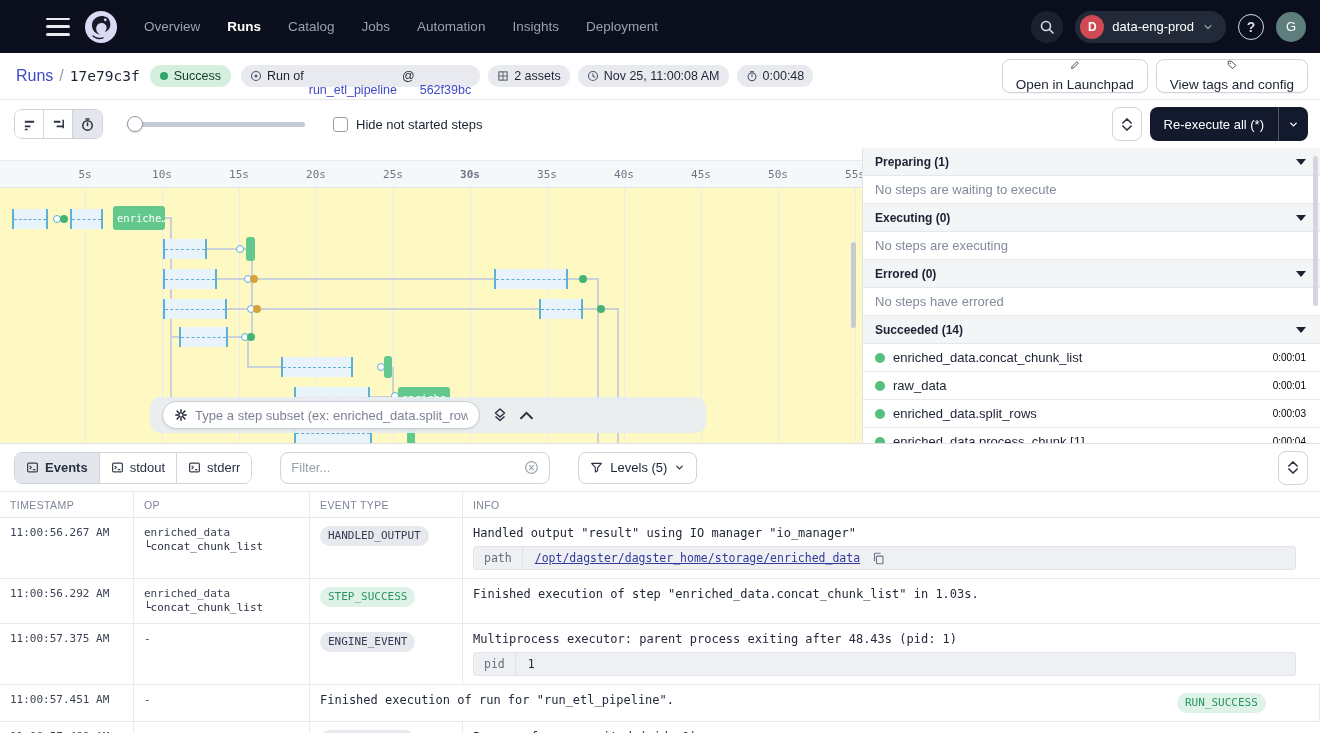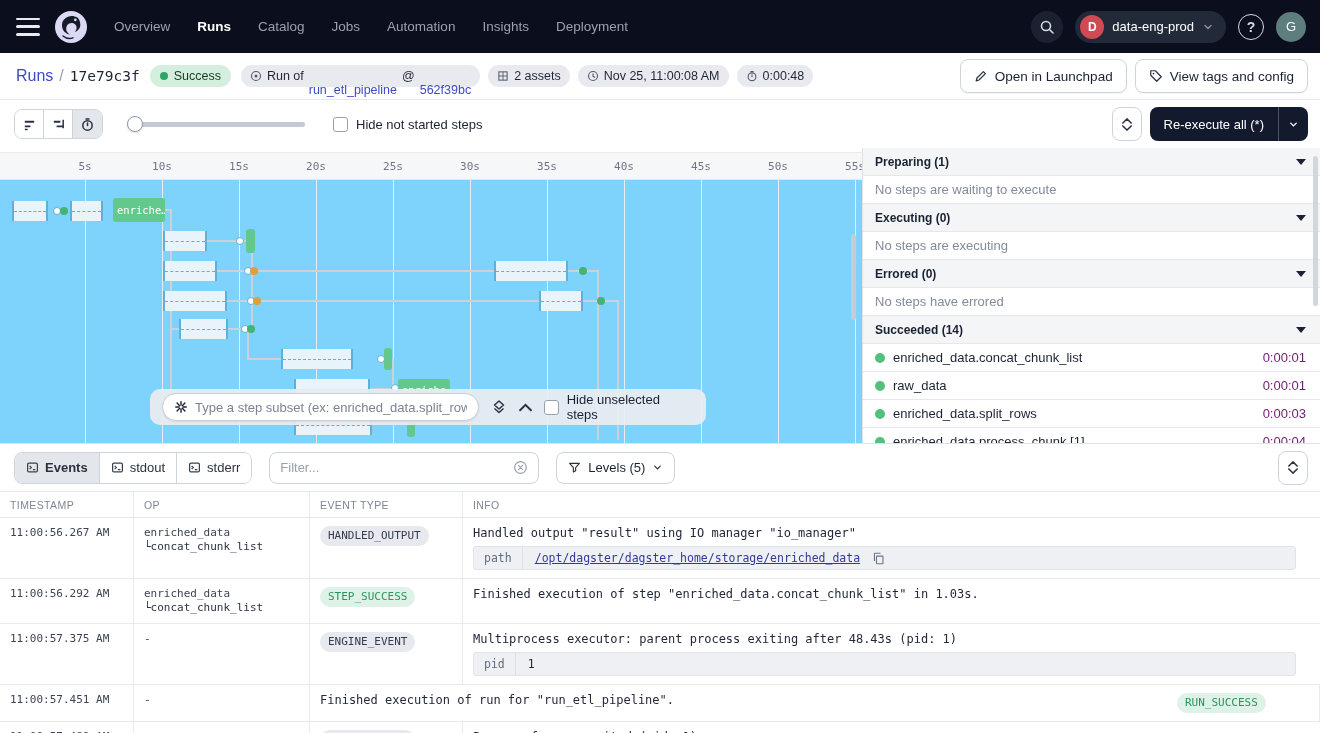--- a/index.html
+++ b/index.html
@@ -2,21 +2,21 @@
 <html><head>
 <meta charset="utf-8">
 <style>
   * { margin:0; padding:0; box-sizing:border-box; }
   html,body { background:#fff; }
   .app { position:relative; width:1320px; height:733px; overflow:hidden; background:#fff;
          font-family:"Liberation Sans", sans-serif; color:#1b2233; }
 
   
   .topnav { position:absolute; left:0; top:0; width:1320px; height:53px; background:#0b0f1d;
-            display:flex; align-items:center; }
+            display:flex; align-items:center;padding-left:30px; }
   .hamburger { width:24px; height:18px; margin-left:16px; display:flex; flex-direction:column;
                justify-content:space-between; cursor:pointer; }
   .hamburger i { display:block; height:2.5px; background:#e8eaf0; border-radius:2px; }
   .logo { margin-left:14px; width:34px; height:34px; }
   .nav-items { display:flex; gap:27px; margin-left:26px; }
   .nav-item { font-size:13.5px; color:#99a0b0; cursor:pointer; }
   .nav-item.active { color:#fff; font-weight:bold; }
   .nav-right { margin-left:auto; display:flex; align-items:center; gap:12px; margin-right:14px; }
   .icon-circle { width:32px; height:32px; border-radius:50%; background:#1b2130; display:flex;
                  align-items:center; justify-content:center; color:#d6dae2; cursor:pointer; }
@@ -41,21 +41,21 @@
                    gap:6px; padding:0 10px; font-size:12.5px; color:#143b28; }
   .badge-success i { width:8px; height:8px; border-radius:50%; background:#2ea66a; }
   .tagrow { display:flex; align-items:center; gap:8px; }
   .tag-pill { height:22px; background:#e8eaef; border-radius:12px; display:flex; align-items:center;
               gap:5px; padding:0 9px; font-size:12.5px; color:#1f2636; white-space:nowrap; cursor:default; }
   .tag-pill svg { color:#545d6e; flex:none; }
   .tag-link { color:#3f49c6; cursor:pointer;margin-top:28px; }
   .hdr-actions { margin-left:auto; display:flex; align-items:center; gap:8px; }
   .btn { height:34px; background:#fff; border:1px solid #cfd4db; border-radius:8px; display:flex;
          align-items:center; gap:7px; padding:0 13px; font-size:13.5px; color:#1b2233; cursor:pointer;
-         box-shadow:0 1px 1px rgba(20,25,40,0.04); white-space:nowrap; }
+         box-shadow:0 1px 1px rgba(20,25,40,0.04); white-space:nowrap;flex-direction:column; }
   .btn svg { color:#2a3142; }
 
   
   .toolbar { position:absolute; left:0; top:100px; width:1320px; height:48px; background:#fff;
              display:flex; align-items:center; }
   .seg-group { margin-left:14px; display:flex; border:1px solid #cfd4db; border-radius:8px; overflow:hidden;
                height:30px; background:#fff; }
   .seg { width:29px; display:flex; align-items:center; justify-content:center; color:#2a3142;
          border-right:1px solid #cfd4db; cursor:pointer; background:#fff; }
   .seg:last-child { border-right:none; }
@@ -71,21 +71,21 @@
   .stepper-btn { width:30px; height:34px; border:1px solid #cfd4db; border-radius:8px; background:#fff;
                  display:flex; flex-direction:column; align-items:center; justify-content:center; gap:1px;
                  color:#2a3142; cursor:pointer; }
   .reexec { height:34px; background:#141a2e; border-radius:8px; display:flex; align-items:stretch;
             color:#fff; font-size:13px; cursor:pointer; overflow:hidden; }
   .reexec-main { display:flex; align-items:center; padding:0 14px; }
   .reexec-caret { display:flex; align-items:center; padding:0 9px; border-left:1px solid rgba(255,255,255,.25); }
 
   
   .main { position:absolute; left:0; top:148px; width:1320px; height:295px; }
-  .gantt { position:absolute; left:0; top:4px; width:862px; height:295px; overflow:hidden; background:#7dd3fc; }
+  .gantt { position:absolute; left:0; top:12px; width:862px; height:295px; overflow:hidden; background:#fef9c3; }
   .g-axis { position:absolute; left:0; top:0; width:100%; height:28px; background:#f6f7f9;
             border-top:1px solid #e8eaee; border-bottom:1px solid #e3e6ea; }
   .g-tick { position:absolute; top:7px; transform:translateX(-50%); font-family:"DejaVu Sans Mono", monospace;
             font-size:11px; color:#6d7585; }
   .g-line { position:absolute; top:28px; bottom:0; width:1px; background:#e9ebef; }
   .conn { position:absolute; background:#ccd1d8; }
   .gbox { position:absolute; background:#e9f4fa; border-left:2px solid #5fb0d9; border-right:2px solid #5fb0d9; }
   .gbox::before { content:""; position:absolute; left:0; right:0; top:50%; border-top:1.6px dashed #5fb0d9; }
   .gbar { position:absolute; background:#62c88b; border-radius:3px; overflow:hidden; display:flex; align-items:center; }
   .gbar-label { font-family:"DejaVu Sans Mono", monospace; font-size:10.5px; color:#fff; padding-left:4px; white-space:nowrap; }
@@ -105,29 +105,29 @@
 
   .steps { position:absolute; left:862px; top:0; width:458px; height:295px; border-left:1px solid #dfe3e8;
            overflow:hidden; background:#fff; }
   .sp-row { height:28px; display:flex; align-items:center; padding:0 14px 0 12px; border-bottom:1px solid #e4e7ec;
             font-size:13px; background:#fff; position:relative; }
   .sp-row.header { background:#f4f5f7; font-weight:bold; font-size:12px; cursor:pointer; }
   .sp-row.empty { color:#828b9a; }
   .sp-row.item { cursor:pointer; }
   .sp-dot { display:none; width:10px; height:10px; border-radius:50%; background:#53c07e; margin-right:8px; flex:none; }
   .sp-row.item .sp-dot { display:inline-block; }
-  .sp-time { margin-left:auto; font-size:13px; color:#701a75; }
+  .sp-time { margin-left:auto; font-size:10px; color:#000000; }
   .sp-caret { display:none; margin-left:auto; width:0; height:0; border-left:5px solid transparent;
               border-right:5px solid transparent; border-top:6px solid #1b2233; }
   .sp-row.header .sp-caret { display:block; }
   .sp-thumb { position:absolute; right:2px; top:8px; width:5px; height:150px; border-radius:3px; background:#d3d7dd; }
 
   
   .logs { position:absolute; left:0; top:443px; width:1320px; height:290px; border-top:1px solid #dfe3e8; background:#fff; }
-  .log-controls { height:47px; display:flex; align-items:center; padding:0 12px 0 14px; gap:17px; }
+  .log-controls { height:47px; display:flex; align-items:center; padding:0 12px 0 14px; gap:28px; }
   .tab-group { display:flex; border:1px solid #cfd4db; border-radius:8px; overflow:hidden; height:32px; }
   .tab { display:flex; align-items:center; gap:6px; padding:0 11px; font-size:13px; color:#2a3142;
          border-right:1px solid #cfd4db; background:#fff; cursor:pointer; }
   .tab:last-child { border-right:none; }
   .tab.active { background:#e3e7ec; font-weight:bold; }
   .tab svg { color:#39404f; }
   .filter-box { width:270px; height:32px; border:1px solid #cfd4db; border-radius:8px; display:flex;
                 align-items:center; padding:0 10px; gap:8px; }
   .filter-box input { border:none; outline:none; flex:1; font-size:13px; color:#1b2233;
                       font-family:"Liberation Sans", sans-serif; }
@@ -334,21 +334,21 @@
 
   <div class="main">
     <div class="gantt">
       <div class="g-axis">
 
       <span class="g-tick" style="left: 85px;">5s</span>
           <span class="g-tick" style="left: 162px;">10s</span>
           <span class="g-tick" style="left: 239px;">15s</span>
           <span class="g-tick" style="left: 316px;">20s</span>
           <span class="g-tick" style="left: 393px;">25s</span>
-          <span class="g-tick" style="left: 470px;">30s</span>
+          <span class="g-tick" style="left: 470px; font-weight: bold;">30s</span>
           <span class="g-tick" style="left: 547px;">35s</span>
           <span class="g-tick" style="left: 624px;">40s</span>
           <span class="g-tick" style="left: 701px;">45s</span>
           <span class="g-tick" style="left: 778px;">50s</span>
           <span class="g-tick" style="left: 855px;">55s</span>
         </div>
       <div>
 
       <i class="g-line" style="left: 85px;"></i>
           <i class="g-line" style="left: 162px;"></i>
@@ -448,24 +448,20 @@
           <svg width="16" height="16" viewBox="0 0 16 16">
               <path d="M8 2l4.5 4L8 10 3.5 6 8 2z" fill="none" stroke="currentColor" stroke-width="1.5" stroke-linejoin="round"></path>
               <path d="M3.5 9.5L8 13.5l4.5-4" fill="none" stroke="currentColor" stroke-width="1.5" stroke-linejoin="round"></path>
             </svg>
         </span>
         <span class="g-ov-icon">
           <svg width="13" height="9" viewBox="0 0 12 7">
               <polyline points="1,6 6,1 11,6" fill="none" stroke="currentColor" stroke-width="1.8" stroke-linecap="round"></polyline>
             </svg>
         </span>
-        <label class="check">
-          <span class="checkbox"></span>
-          <span>Hide unselected steps</span>
-        </label>
       </div>
       <i class="g-thumb"></i>
     </div>
 
     <aside class="steps">
       <div>
 
           <div class="sp-row header">
 
             <span class="sp-text">Preparing (1)</span>

